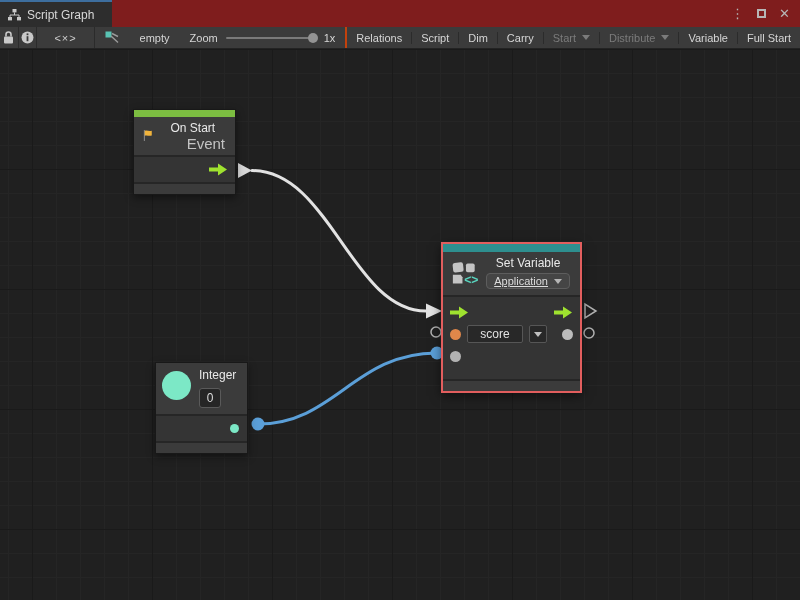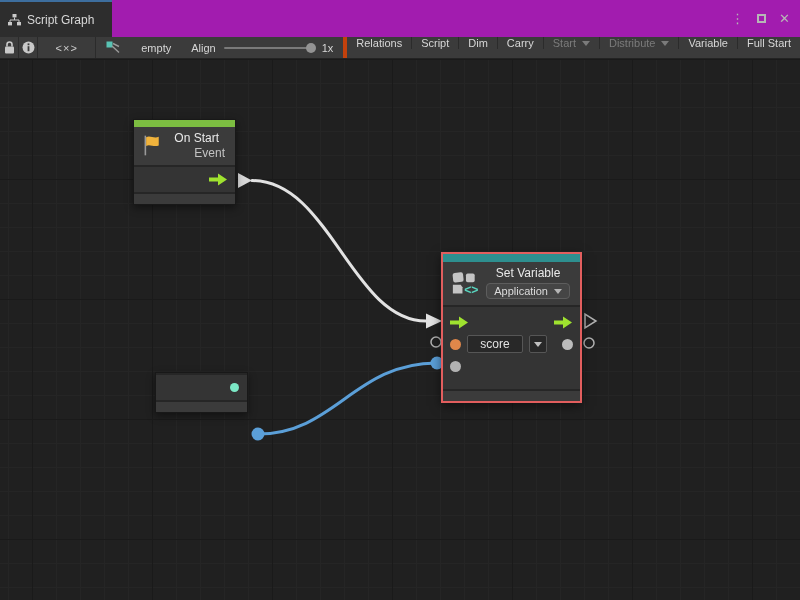--- a/index.html
+++ b/index.html
@@ -1,21 +1,21 @@
 <!DOCTYPE html>
 <html><head>
 <meta charset="utf-8">
 <style>
   * { margin:0; padding:0; box-sizing:border-box; }
   html,body { width:800px; height:600px; background:#1f1f1f; overflow:hidden;
     font-family:"Liberation Sans", sans-serif; }
   .window { position:relative; width:800px; height:600px; background:#1f1f1f; }
 
   
-  .tabbar { position:relative; height:37px; background:#a21caf; display:flex; align-items:stretch; }
+  .tabbar { position:relative; height:27px; background:#7f1d1d; display:flex; align-items:stretch; }
   .tab { position:relative; width:112px; background:#2d2d2d; display:flex; align-items:center;
          gap:6px; padding:2px 0 0 8px; color:#d8d8d8; font-size:12px; cursor:default; }
   .tab-accent { position:absolute; top:0; left:0; right:0; height:2px; background:#3d6e9e; }
   .win-controls { margin-left:auto; display:flex; align-items:center; gap:13px; padding-right:10px;
                   color:#b6b6b6; font-size:13px; }
   .win-controls span { line-height:1; cursor:default; }
   .maxbox { width:9px; height:9px; border:2px solid #b6b6b6; display:inline-block; }
 
   
   .toolbar { height:22px; background:#3b3b3b; border-bottom:1px solid #232323;
@@ -27,41 +27,41 @@
   .icon-btn { width:28px; padding:0; }
   .code-btn { width:77px; font-size:11px; letter-spacing:1px; color:#cdcdcd; }
   .caret { width:0; height:0; border-left:4px solid transparent; border-right:4px solid transparent;
            border-top:5px solid #a5a5a5; margin-left:6px; display:inline-block; }
   .tbtn.disabled .caret { border-top-color:#7b7b7b; }
   .breadcrumb { display:flex; align-items:center; gap:21px; padding:0 10px; cursor:default; }
   .zoomctl { display:flex; align-items:center; gap:8px; padding:0 10px; }
   .zoom-track { position:relative; width:90px; height:2px; background:#7a7a7a; border-radius:1px; }
   .zoom-handle { position:absolute; right:-2px; top:-4px; width:10px; height:10px;
                  border-radius:50%; background:#939393; }
-  .right-group { margin-left:auto; display:flex; align-items:flex-start; border-left:4px solid #c2410c; }
+  .right-group { margin-left:auto; display:flex; align-items:center; border-left:2px solid #c2410c; }
 
   
   .canvas { position:relative; width:800px; height:557px; background-color:#202020;
     background-image:
       linear-gradient(to right,  #1a1a1a 1px, transparent 1px),
       linear-gradient(to bottom, #1a1a1a 1px, transparent 1px),
       linear-gradient(to right,  #252525 1px, transparent 1px),
       linear-gradient(to bottom, #252525 1px, transparent 1px);
     background-size: 120px 100%, 100% 120px, 24px 100%, 100% 24px;
     background-position: 32px 0, 0 0, 8px 0, 0 0; text-align: center; }
   .wires { position:absolute; left:0; top:0; width:800px; height:557px; pointer-events:none; }
 
   
   .node { position:absolute; border:1px solid #181818; background:#343434;
           box-shadow:0 3px 8px rgba(0,0,0,.45); }
   .node .stripe { height:7px; }
   .node .hdr { background:#3b3b3b; display:flex; align-items:center; gap:8px; padding:5px 10px 6px 9px; }
   .node .hdr-col { display:flex; flex-direction:column; gap:3px; }
   .node .title { color:#e9e9e9; font-size:12px; line-height:13px; white-space:nowrap; }
-  .node .subtitle { color:#c3c3c3; font-size:12px; line-height:11px;margin-left:26px; }
+  .node .subtitle { color:#c3c3c3; font-size:15px; line-height:11px;margin-left:26px; }
   .node .body { background:#343434; border-top:2px solid #262626; position:relative; }
   .node .footer { background:#3b3b3b; border-top:2px solid #262626; height:12px; }
 
   .flow-arrow { display:inline-block; }
   .dot { border-radius:50%; display:inline-block; }
 
   
   #node-onstart { left:133px; top:60px; width:103px; }
   #node-onstart .body { height:27px; justify-content:flex-end; display:flex;
                         align-items:center; padding-right:7px; }
@@ -77,21 +77,21 @@
   #node-setvar .r3 { position:absolute; left:7px; top:49px; height:20px;
                      display:flex; align-items:center; }
   .name-field { width:56px; height:18px; background:#282828; border:1px solid #565656;
                 border-radius:2px; color:#e2e2e2; font-size:12px; line-height:16px;
                 padding:0 5px; overflow:hidden; }
   .field-drop { width:18px; height:18px; background:#282828; border:1px solid #565656;
                 border-radius:2px; display:flex; align-items:center; justify-content:center; }
   .field-drop .caret { margin:0; border-top-color:#c0c0c0; }
   .scope-drop { height:16px; background:#454545; border:1px solid #5d5d5d; border-radius:4px;
                 display:flex; align-items:center; gap:6px; padding:0 7px; color:#dcdcdc;
-                font-size:11px; width:fit-content; }
+                font-size:11px; width:fit-content;text-decoration:underline; }
   .scope-drop .caret { margin:0; border-top-color:#b5b5b5; }
 
   
   #node-int { left:155px; top:313px; width:93px; }
   #node-int .hdr { padding:6px 8px 6px 6px; align-items:flex-start; }
   #node-int .body { height:27px; display:flex; align-items:center;
                     justify-content:flex-end; padding-right:8px; }
   .int-circle { width:29px; height:29px; border-radius:50%; background:#7ce8c6; flex:0 0 auto;
                 margin-top:2px; }
   .value-box { width:22px; height:20px; background:#262626; border:1px solid #5a5a5a;
@@ -139,21 +139,21 @@
 
     <div class="breadcrumb">
       <svg width="14" height="13" viewBox="0 0 14 13">
         <rect x="0.5" y="0.5" width="6" height="6" fill="#59c3b4"></rect>
         <path d="M6 5 L13 11.5 M7 2.5 L13 5.5" stroke="#9a9a9a" stroke-width="1.4" fill="none"></path>
       </svg>
       <span>empty</span>
     </div>
 
     <div class="zoomctl">
-      <span>Align</span>
+      <span>Zoom</span>
       <div class="zoom-track">
         <div class="zoom-handle"></div>
       </div>
       <span>1x</span>
     </div>
 
     <div class="right-group">
       <div class="tbtn">Relations</div>
       <div class="tbtn">Script</div>
       <div class="tbtn">Dim</div>
@@ -243,20 +243,27 @@
           <span class="dot" style="width:11px;height:11px;background:#bcbcbc;margin-left:auto;"></span>
         </div>
         <div class="r3">
           <span class="dot" style="width:11px;height:11px;background:#b2b2b2;"></span>
         </div>
       </div>
       <div class="footer"></div>
     </div>
 
     <div class="node" id="node-int">
+      <div class="hdr">
+        <span class="int-circle"></span>
+        <div class="hdr-col">
+          <span class="title">Integer</span>
+          <div class="value-box">0</div>
+        </div>
+      </div>
       <div class="body">
         <span class="dot" style="width:9px;height:9px;background:#7ce8c6;"></span>
       </div>
       <div class="footer"></div>
     </div>
 
   </div>
 </div>
 
 </body></html>

